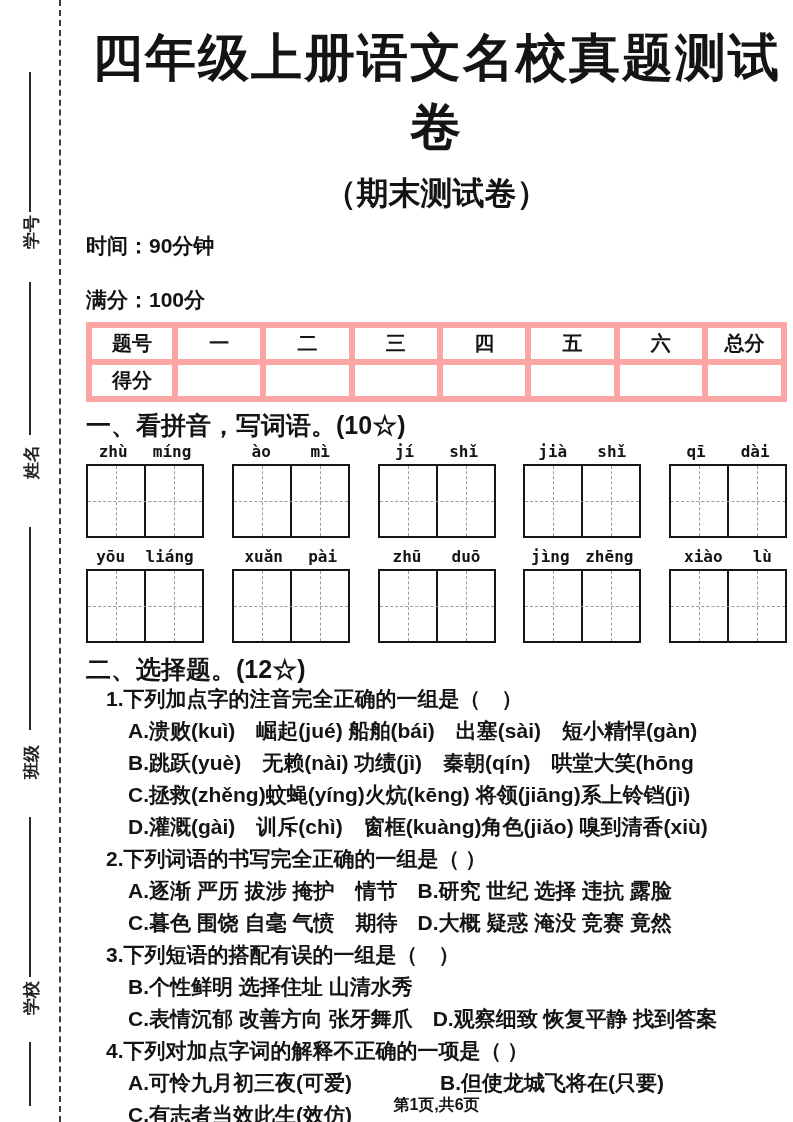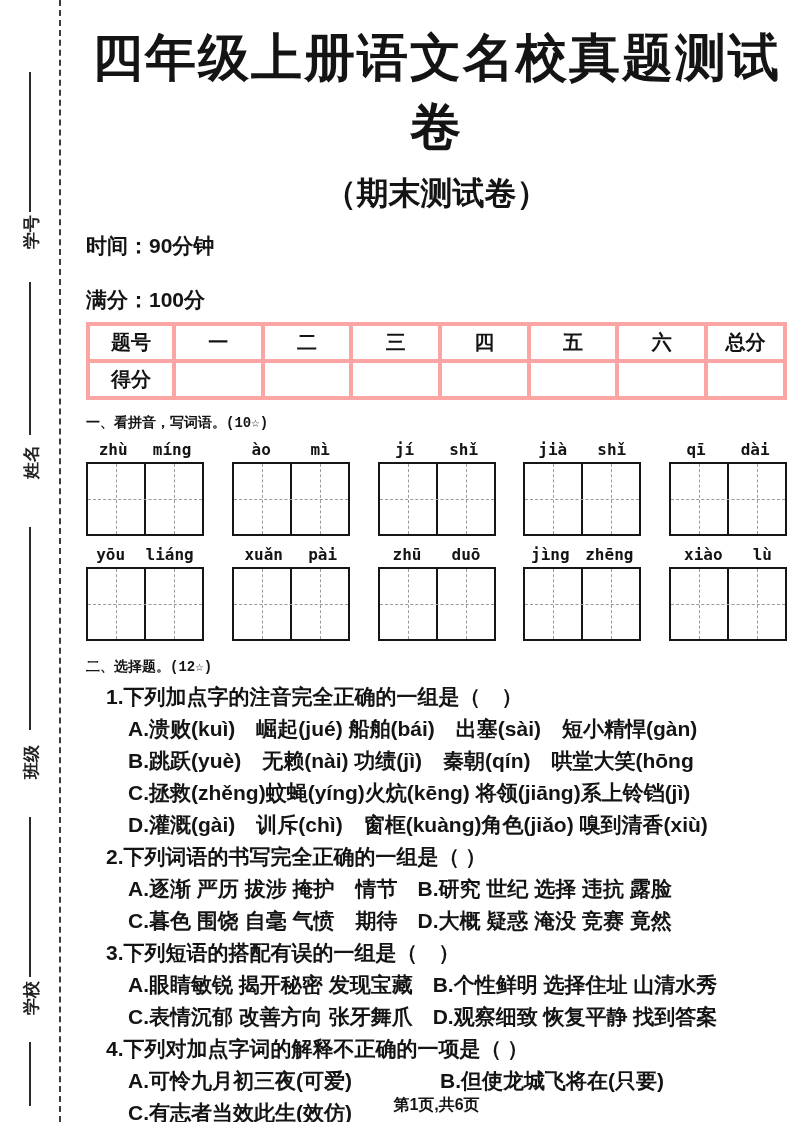--- a/index.html
+++ b/index.html
@@ -18,26 +18,26 @@
   
   .content { position:absolute; left:86px; top:4px; width:701px; height:1122px; }
   .title   { margin-top:20px; text-align:center; font-size:51px; font-weight:900; letter-spacing:2px;
              font-family:"Liberation Serif", serif; }
   .subtitle{ margin-top:10px; text-align:center; font-size:32px; font-weight:800;
              font-family:"Liberation Serif", serif; }
   .info    { margin-top:16px; display:flex; justify-content:flex-end; gap:26px;
              font-size:21px; font-weight:700;flex-direction:column; }
   
   .score-table { width:100%; border-collapse:collapse; margin-top:8px; }
-  .score-table td { border:4px solid #fca5a5; height:37px; text-align:center;
+  .score-table td { border:6px solid #fca5a5; height:37px; text-align:center;
                     font-size:20px; font-weight:700; }
   .score-table td.c0 { width:86px; }
   .score-table td.cl { width:79px; }
   
-  .sec-heading { margin-top:9px; font-size:14px; font-weight:800; line-height:28px;font-family:Liberation Mono, monospace; }
+  .sec-heading { margin-top:9px; font-size:25px; font-weight:800; line-height:28px; }
   .sec-heading.s2 { margin-top:12px; }
   
   .pin-row { display:flex; justify-content:space-between; margin-top:3px; }
   .pin-row.second { margin-top:9px; }
   .pin-group { width:118px; }
   .pin-labels { display:flex; justify-content:space-around; font-family:"DejaVu Sans Mono", monospace;
                 font-size:16px; font-weight:700; margin-bottom:3px; white-space:nowrap; }
   .grid-box { position:relative; display:flex; border:2.5px solid #161616; height:74px; background:#fff; }
   .grid-box::after { content:""; position:absolute; left:0; right:0; top:50%; border-top:1.5px dashed #9a9a9a; }
   .gcell { flex:1; position:relative; }
@@ -228,21 +228,20 @@
       </div>
       <div class="pair">
         <span>C.暮色 围饶 自毫 气愤　期待</span>
         <span>D.大概 疑惑 淹没 竞赛 竟然</span>
       </div>
     </div>
 
     <div>
       <div class="stem">3.下列短语的搭配有误的一组是（　）</div>
       <div class="pair">
-        <span>A.眼睛敏锐 揭开秘密 发现宝藏</span>
         <span>B.个性鲜明 选择住址 山清水秀</span>
       </div>
       <div class="pair">
         <span>C.表情沉郁 改善方向 张牙舞爪</span>
         <span>D.观察细致 恢复平静 找到答案</span>
       </div>
     </div>
 
     <div>
       <div class="stem">4.下列对加点字词的解释不正确的一项是（ ）</div>

